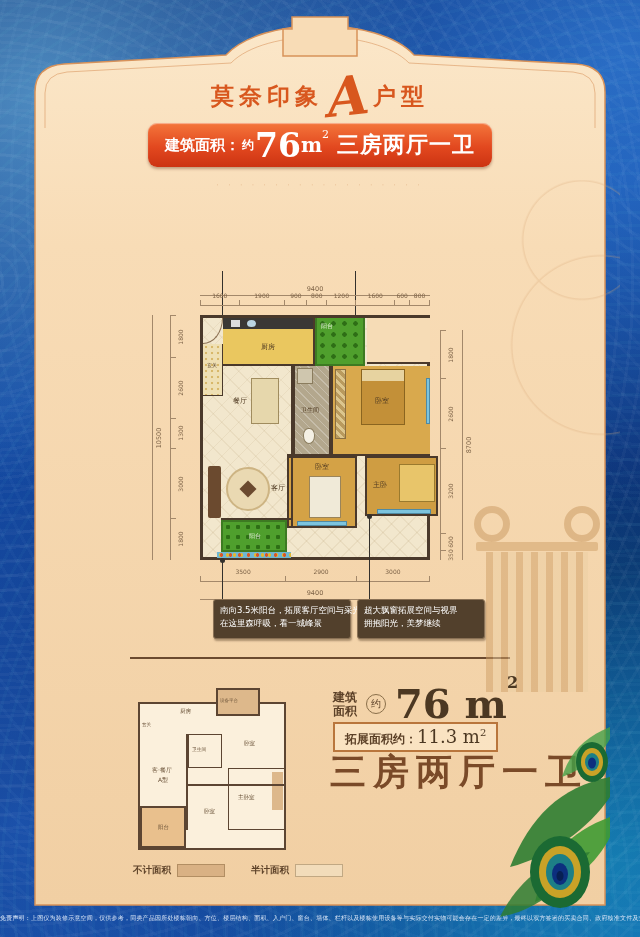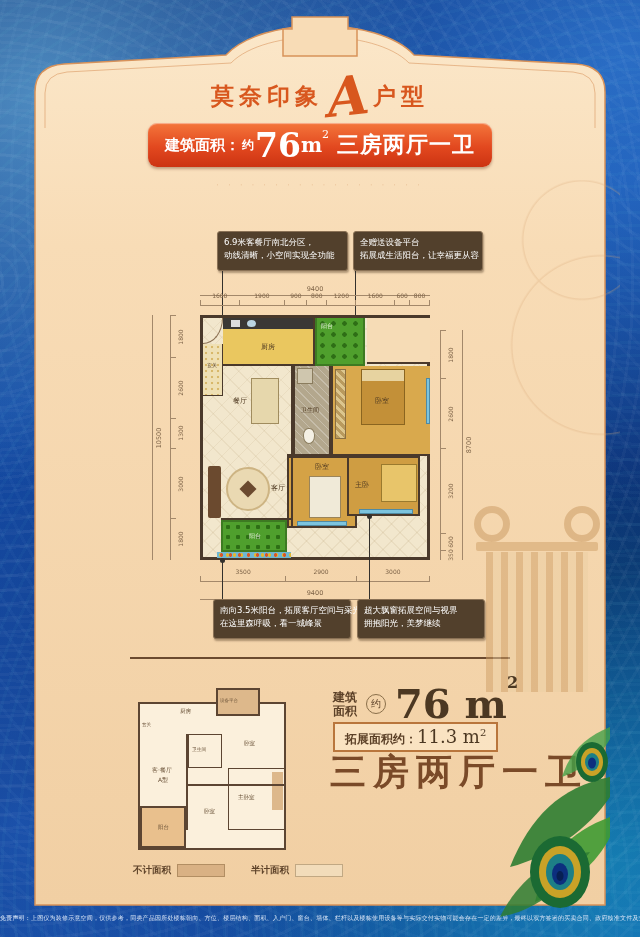--- a/index.html
+++ b/index.html
@@ -155,28 +155,20 @@
     <span class="b-label">建筑面积：</span>
     <span class="b-approx">约</span>
     <span class="b-value">76</span>
     <span class="b-unit">m</span>
     <sup class="b-sup">2</sup>
     <span class="b-rooms">三房两厅一卫</span>
   </div>
 
   <div id="faint-line">· · · · · · · · · · · · · · · · · ·</div>
 
-  <div class="callout" id="ct-left">
-    <div>6.9米客餐厅南北分区，</div>
-    <div>动线清晰，小空间实现全功能</div>
-  </div>
-  <div class="callout" id="ct-right">
-    <div>全赠送设备平台</div>
-    <div>拓展成生活阳台，让幸福更从容</div>
-  </div>
   <div class="leader dot-b" style="left:222px;top:271px;height:76px"></div>
   <div class="leader dot-b" style="left:355px;top:271px;height:80px"></div>
 
   <div class="dim-total" style="left:200px;top:276px;width:230px"><span>9400</span></div>
   <div class="dims" style="left:200px;top:290px;width:230px;height:16px">
     <div class="seg" style="flex-grow:1600">
         <span>1600</span>
       </div>
     <div class="seg" style="flex-grow:1900">
         <span>1900</span>
@@ -298,21 +290,21 @@
       <div style="position:absolute;left:14px;top:14px;width:12px;height:12px;background:#6b4a2f;transform:rotate(45deg)"></div>
     </div>
     <span class="rlabel" style="left:68px;top:165px">客厅</span>
 
     <div class="room" style="left:84px;top:138px;width:70px;height:72px;background:#d4a246;border:2px solid #4a392b">
       <div style="position:absolute;left:20px;top:18px;width:32px;height:42px;background:#f0ead8;border:1px solid #9a845a"></div>
       <span class="rlabel" style="left:26px;top:4px">卧室</span>
       <div class="win" style="left:8px;bottom:0;width:50px;height:5px"></div>
     </div>
 
-    <div class="room" style="left:144px;top:138px;width:73px;height:60px;background:#cf9d42;border:2px solid #4a392b">
+    <div class="room" style="left:162px;top:138px;width:73px;height:60px;background:#cf9d42;border:2px solid #4a392b">
       <div style="position:absolute;left:32px;top:6px;width:36px;height:38px;background:#e8c56a;border:1px solid #9a7a2e"></div>
       <span class="rlabel" style="left:6px;top:22px">主卧</span>
       <div class="win" style="left:10px;bottom:0;width:54px;height:5px"></div>
     </div>
 
     <div class="room" style="left:18px;top:202px;width:66px;height:32px;background:#4f9f2d;border:2px solid #3d7a22;background-image:radial-gradient(circle,#2e6e16 2px,transparent 2.5px);background-size:10px 10px">
       <span class="rlabel light" style="left:26px;top:10px;font-size:6px">阳台</span>
     </div>
     <div style="position:absolute;left:14px;top:234px;width:74px;height:6px;background:#6fb7d2;background-image:radial-gradient(circle,#d8562a 1.5px,transparent 2px),radial-gradient(circle,#e3b82e 1.5px,transparent 2px);background-size:9px 6px,7px 6px"></div>
 

